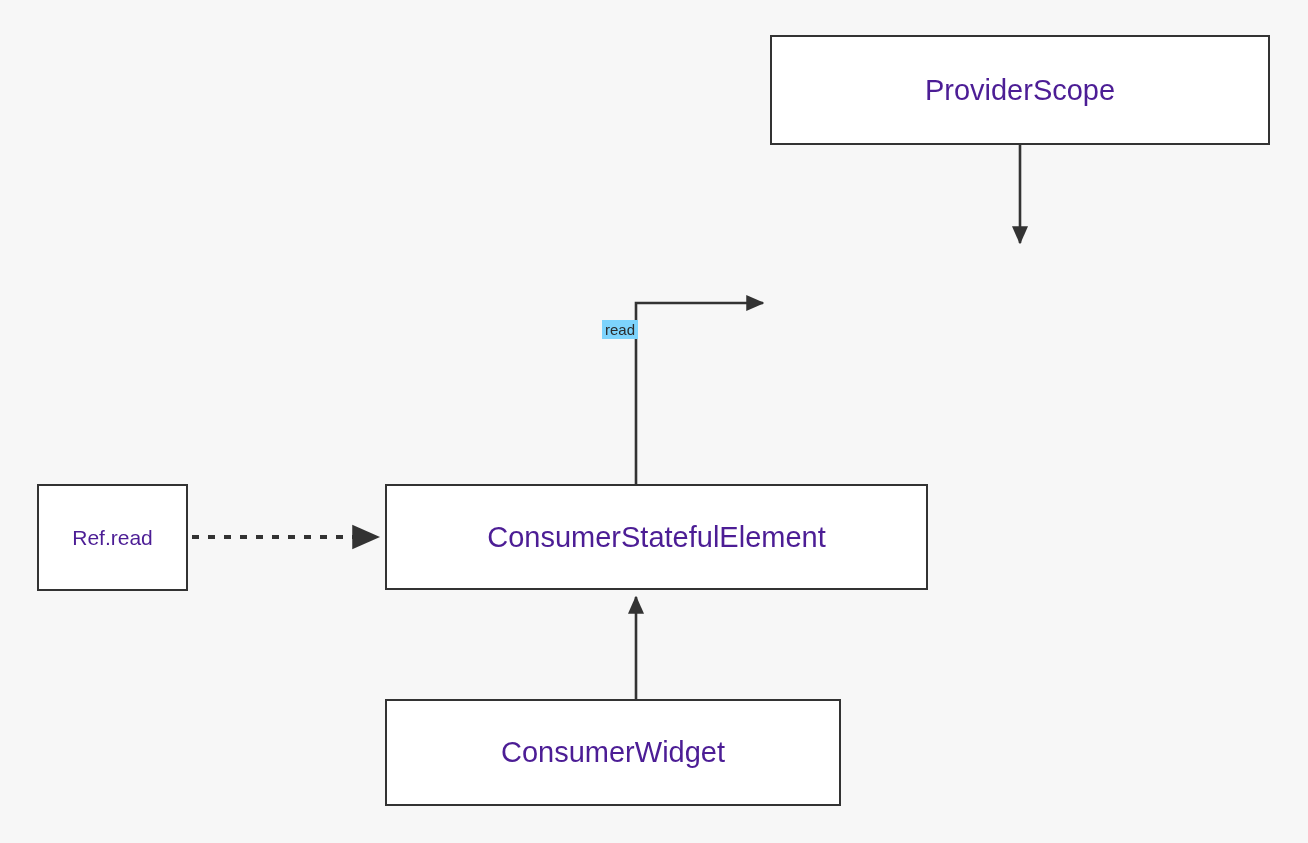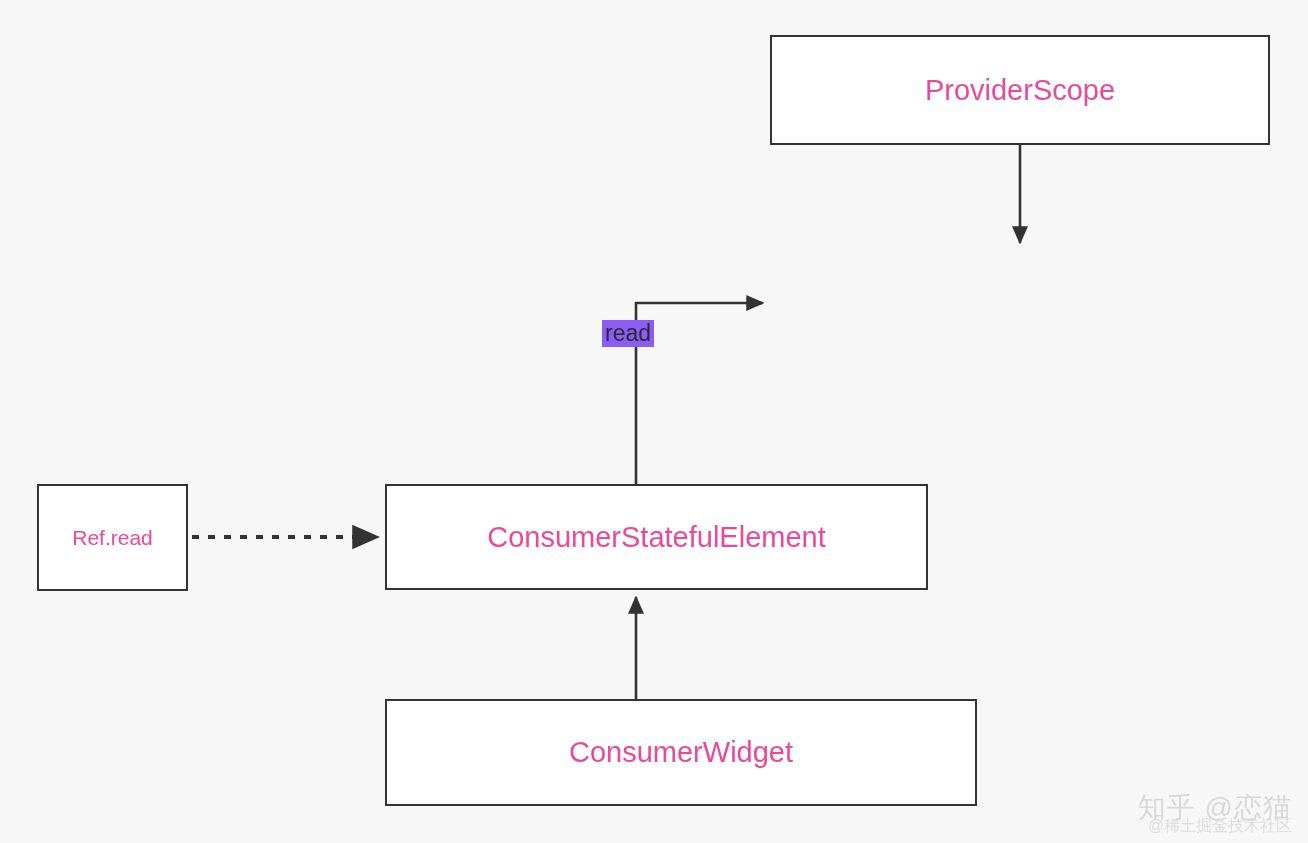--- a/index.html
+++ b/index.html
@@ -30,21 +30,21 @@
     pointer-events: none;
   }
   .node {
     position: absolute;
     background: #ffffff;
     border: 2.5px solid #333333;
     box-sizing: border-box;
     display: flex;
     align-items: center;
     justify-content: center;
-    color: #ec4899;
+    color: #4c1d95;
     text-align: center;
     line-height: 1.2;
   }
   .node-label {
     display: block;
     white-space: nowrap;
   }
   #node-provider-scope {
     left: 770px;
     top: 35px;
@@ -62,36 +62,36 @@
   #node-consumer-stateful-element {
     left: 385px;
     top: 484px;
     width: 543px;
     height: 106px;
     font-size: 29px;
   }
   #node-consumer-widget {
     left: 385px;
     top: 699px;
-    width: 592px;
+    width: 456px;
     height: 107px;
     font-size: 29px;
   }
   #node-ref-read {
     left: 37px;
     top: 484px;
     width: 151px;
     height: 107px;
     font-size: 21px;
   }
   .edge-label {
     position: absolute;
-    background: #8b5cf6;
+    background: #7dd3fc;
     color: #2b2b2b;
-    font-size: 23px;
+    font-size: 15px;
     line-height: 1;
     padding: 2px 3px;
     white-space: nowrap;
   }
   #edge-label-read {
     left: 602px;
     top: 320px;
   }
   #watermark {
     position: absolute;
@@ -152,18 +152,14 @@
   <div class="node" id="node-consumer-widget">
     <span class="node-label">ConsumerWidget</span>
   </div>
 
   <div class="node" id="node-ref-read">
     <span class="node-label">Ref.read</span>
   </div>
 
   <div class="edge-label" id="edge-label-read">read</div>
 
-  <div id="watermark">
-    <div id="watermark-primary">知乎 @恋猫</div>
-    <div id="watermark-secondary">@稀土掘金技术社区</div>
-  </div>
 
 </div>
 
 </body></html>

